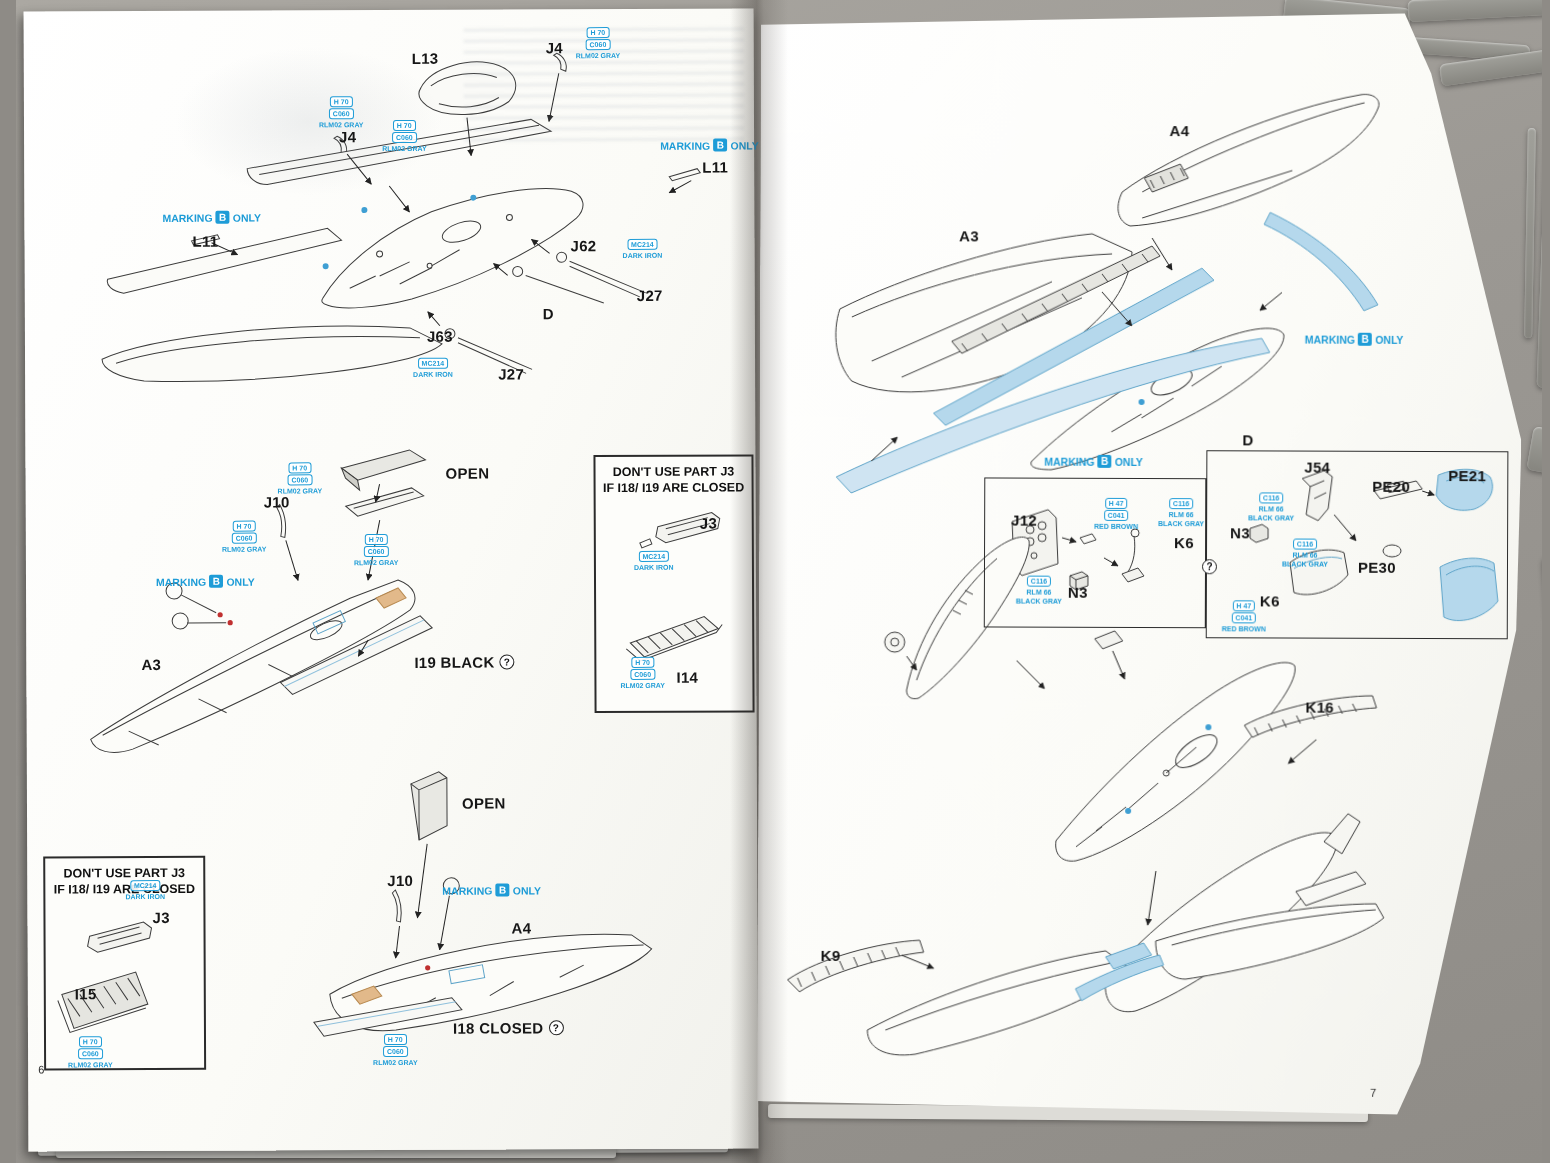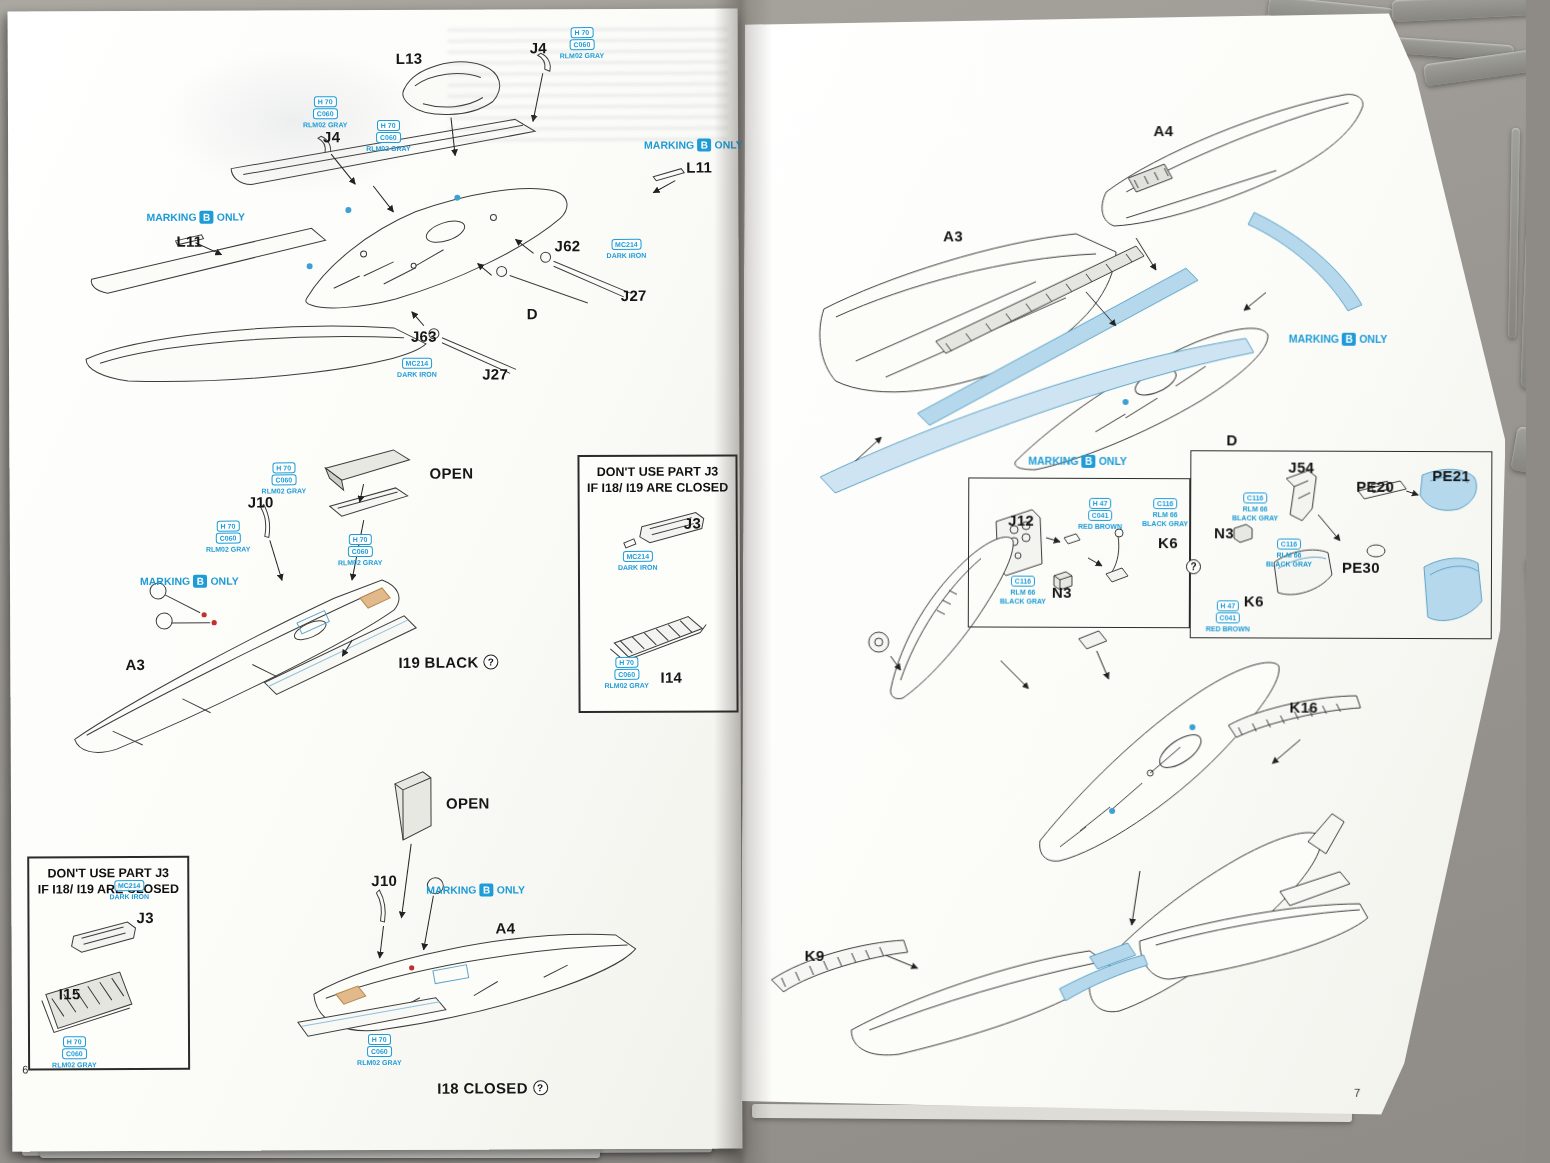--- a/index.html
+++ b/index.html
@@ -1,40 +1,40 @@
 <!DOCTYPE html>
 <html><head>
 <meta charset="utf-8">
 <style>
   :root{ --blue:#1e9cd7; --line:#3c3c3c; }
   *{ box-sizing:border-box; }
   body{ margin:0; background:#8e8b86; font-family:"Liberation Sans",sans-serif; }
   .scene{ position:relative; width:1526px; height:1163px; overflow:hidden;
-          background:linear-gradient(160deg,#aba8a2 0%,#9b9893 45%,#8f8c87 100%); }
+          background:linear-gradient(160deg,#aba8a2 0%,#9b9893 45%,#8f8c87 100%);margin-left:16px; }
   .sprue{ position:absolute; background:linear-gradient(180deg,#a0a09a,#86857f);
           border-radius:6px; box-shadow:inset 0 1px 2px rgba(255,255,255,.45), 0 2px 5px rgba(0,0,0,.35); }
   .undersheet{ position:absolute; background:#e6e5e0; border-radius:3px; box-shadow:0 2px 5px rgba(0,0,0,.3); }
   .page{ position:absolute; background:linear-gradient(115deg,#ffffff 0%,#fbfbf7 55%,#f1f1ec 100%); z-index:2; }
   .page-left{ left:10px; top:10px; width:730px; height:1140px; transform:rotate(-0.25deg);
               box-shadow:-4px 4px 10px rgba(0,0,0,.28), 0 8px 16px rgba(0,0,0,.3); }
   .page-right{ left:743px; top:6px; width:762px; height:1112px; transform:rotate(0.2deg);
                clip-path:polygon(0 1.8%,84.5% 0.6%,88% 6%,100% 39%,99.4% 56%,87% 95%,84% 99.6%,0 98.6%);
                filter:drop-shadow(8px 10px 10px rgba(0,0,0,.35)); }
   .gutter{ position:absolute; left:714px; top:0; width:58px; height:1163px; z-index:6; pointer-events:none;
            background:linear-gradient(90deg,rgba(0,0,0,0) 0%,rgba(55,50,45,.34) 46%,rgba(80,75,70,.22) 58%,rgba(0,0,0,0) 100%); }
   .art{ position:absolute; overflow:visible; }
   .plabel{ position:absolute; font-weight:bold; font-size:15px; color:#161616; letter-spacing:.3px; white-space:nowrap; z-index:4; }
   .closed{ display:flex; align-items:center; }
   .paint{ position:absolute; display:flex; flex-direction:column; align-items:center; color:var(--blue);
           font-size:7px; font-weight:bold; line-height:1.3; white-space:nowrap; text-align:center; z-index:4; }
   .pbox{ display:block; border:1px solid var(--blue); border-radius:3px; padding:0 3px; margin-bottom:1px;
          background:rgba(255,255,255,.9); }
   .pname{ display:block; }
   .marking{ position:absolute; color:var(--blue); font-size:10.5px; font-weight:bold; white-space:nowrap;
-            display:flex; gap:3px; z-index:4; }
+            display:flex; align-items:center; gap:3px; z-index:4; }
   .mb{ display:inline-block; background:var(--blue); color:#fff; padding:0 3.5px; border-radius:2px;
        font-size:10px; line-height:13px; }
   .warnbox{ position:absolute; border:2px solid #2b2b2b; background:#fdfdfa; z-index:3; }
   .warn-title{ font-weight:bold; font-size:12.5px; text-align:center; padding:7px 3px 0; line-height:1.3; color:#101010; }
   .warn-title span{ display:block; }
   .qcirc{ display:inline-flex; align-items:center; justify-content:center; width:15px; height:15px;
           border:1.6px solid #222; border-radius:50%; font-size:10px; font-weight:bold; margin-left:5px; color:#111; background:#fff; }
   .qfloat{ position:absolute; z-index:4; }
   .detailbox{ position:absolute; border:1.5px solid #2b2b2b; background:transparent; z-index:3; }
   .pagenum{ position:absolute; font-size:11px; color:#2f2f2f; z-index:4; }
@@ -196,21 +196,21 @@
     <div class="plabel" style="left:238px;top:483px">J10</div>
     <div class="plabel" style="left:115px;top:645px">A3</div>
     <div class="plabel closed" style="left:388px;top:644px">
       <span>I19 BLACK</span>
       <span class="qcirc">?</span>
     </div>
 
     <div class="plabel" style="left:435px;top:785px">OPEN</div>
     <div class="plabel" style="left:360px;top:862px">J10</div>
     <div class="plabel" style="left:484px;top:910px">A4</div>
-    <div class="plabel closed" style="left:425px;top:1070px">
+    <div class="plabel closed" style="left:425px;top:1010px">
       <span>I18 CLOSED</span>
       <span class="qcirc">?</span>
     </div>
 
     <div class="marking" style="left:636px;top:130px">
       <span>MARKING</span>
         <span class="mb">B</span>
         <span>ONLY</span>
     </div>
     <div class="marking" style="left:138px;top:200px">
@@ -480,21 +480,21 @@
       <span>MARKING</span>
         <span class="mb">B</span>
         <span>ONLY</span>
     </div>
     <div class="marking" style="left:285px;top:449px">
       <span>MARKING</span>
         <span class="mb">B</span>
         <span>ONLY</span>
     </div>
 
-    <div class="plabel" style="left:265px;top:506px">J12</div>
+    <div class="plabel" style="left:252px;top:506px">J12</div>
     <div class="paint" style="left:335px;top:492px">
       <span class="pbox">H 47</span>
       <span class="pbox">C041</span>
       <span class="pname">RED BROWN</span>
     </div>
     <div class="paint" style="left:399px;top:492px">
       <span class="pbox">C116</span>
       <span class="pname">RLM 66</span>
       <span class="pname">BLACK GRAY</span>
     </div>

